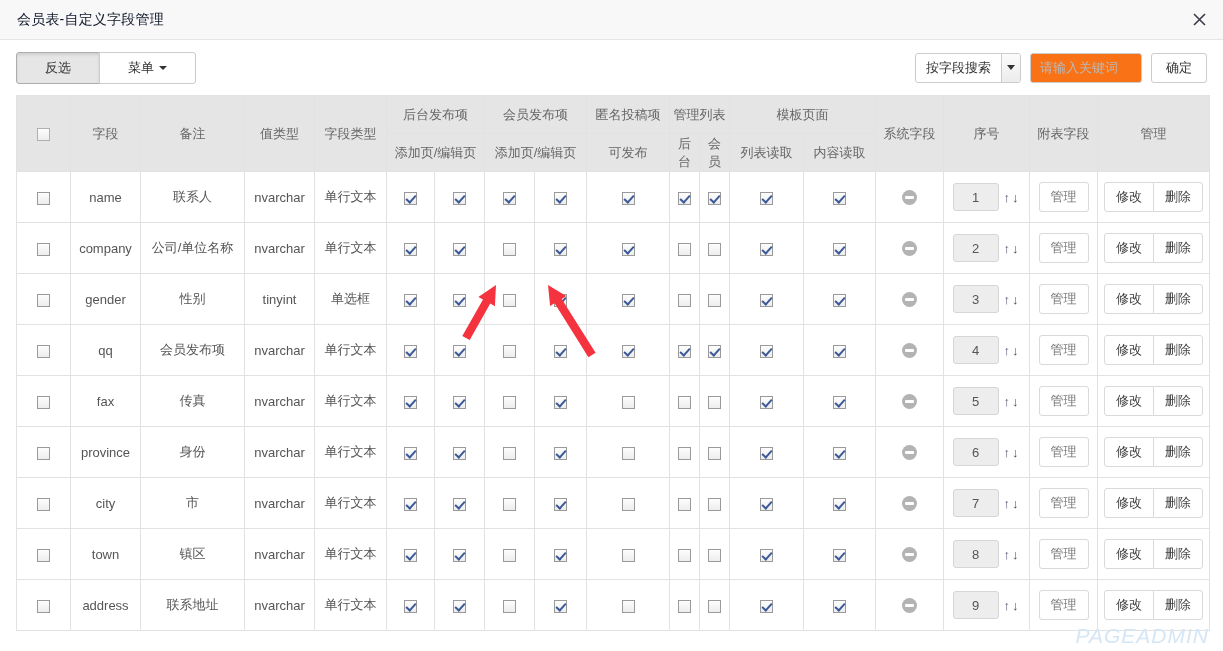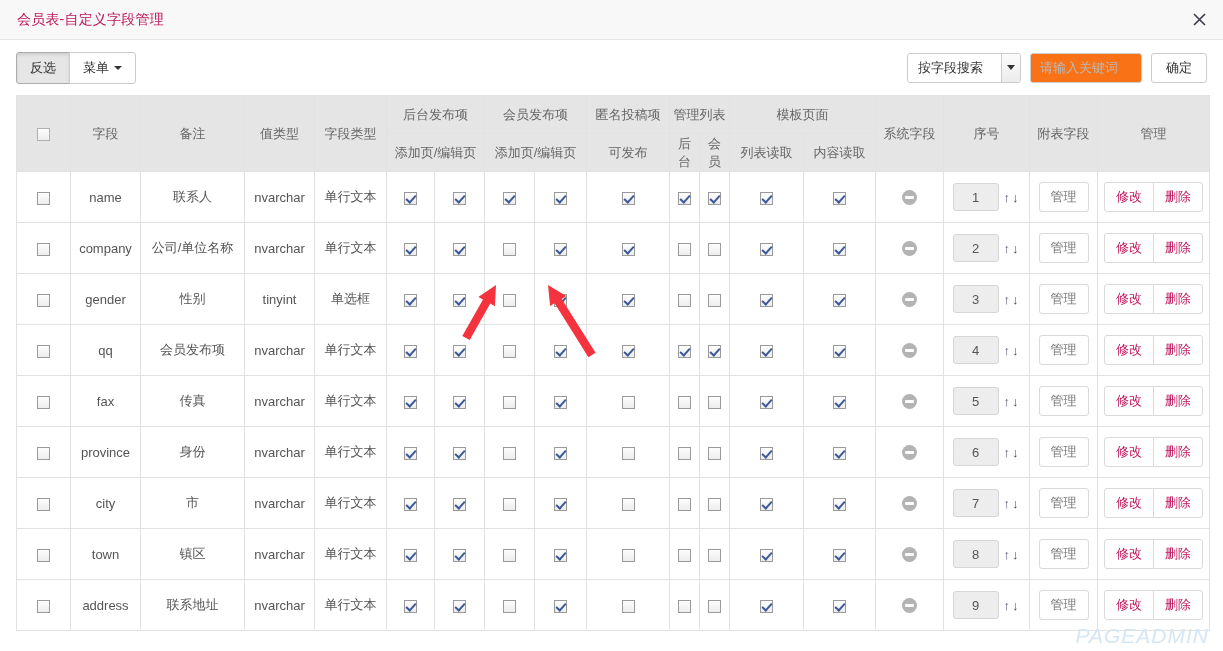--- a/index.html
+++ b/index.html
@@ -18,21 +18,21 @@
     position: relative;
     height: 40px;
     background: #f8f8f8;
     border-bottom: 1px solid #e5e5e5;
     display: flex;
     align-items: center;
   }
   .titlebar-text {
     margin-left: 17px;
     font-size: 14px;
-    color: #be185d;
+    color: #0f172a;
     letter-spacing: .2px;
   }
   .close-btn {
     position: absolute;
     right: 10px; top: 50%;
     transform: translateY(-50%);
     width: 28px; height: 28px;
     display: flex; align-items: center; justify-content: center;
     cursor: pointer;
     color: #444;
@@ -47,21 +47,21 @@
     padding: 0 16px;
     position: relative;
   }
   .btn-group { display: flex; }
   .btn {
     border: 1px solid #ccc;
     background: #fff;
     color: #333;
     font-size: 13px;
     font-family: inherit;
-    padding: 6px 13px;
+    padding: 6px 28px;
     cursor: pointer;
     line-height: 18px;
     white-space: nowrap;
   }
   .btn:first-child { border-radius: 3px 0 0 3px; }
   .btn:last-child  { border-radius: 0 3px 3px 0; }
   .btn.active {
     background: #e6e6e6;
     border-color: #adadad;
     box-shadow: inset 0 2px 3px rgba(0,0,0,.10);
@@ -86,21 +86,20 @@
     align-items: center;
   }
   .select-wrap {
     display: flex;
     align-items: stretch;
     border: 1px solid #ccc;
     border-radius: 3px;
     background: #fff;
     height: 30px;
     overflow: hidden;
-    gap: 8px;
   }
   .select-label {
     display: flex; align-items: center;
     padding: 0 10px;
     font-size: 13px;
     color: #333;
     white-space: nowrap;
   }
   .select-arrow {
     width: 19px;
@@ -244,21 +243,21 @@
     background: #fff;
     color: #777;
     font-size: 13px;
     font-family: inherit;
     padding: 5px 11px;
     border-radius: 3px;
     cursor: pointer;
     line-height: 18px;
   }
   .pair { display: inline-flex; }
-  .pair .cell-btn { border-radius: 0; color: #be185d; text-align: right; }
+  .pair .cell-btn { border-radius: 0; color: #404040; text-align: right; }
   .pair .cell-btn:first-child { border-radius: 3px 0 0 3px; }
   .pair .cell-btn:last-child  { border-radius: 0 3px 3px 0; margin-left: -1px; }
 
   
   .anno { position: absolute; left: 0; top: 0; pointer-events: none; }
 
   
   .watermark {
     position: absolute;
     right: 14px;

